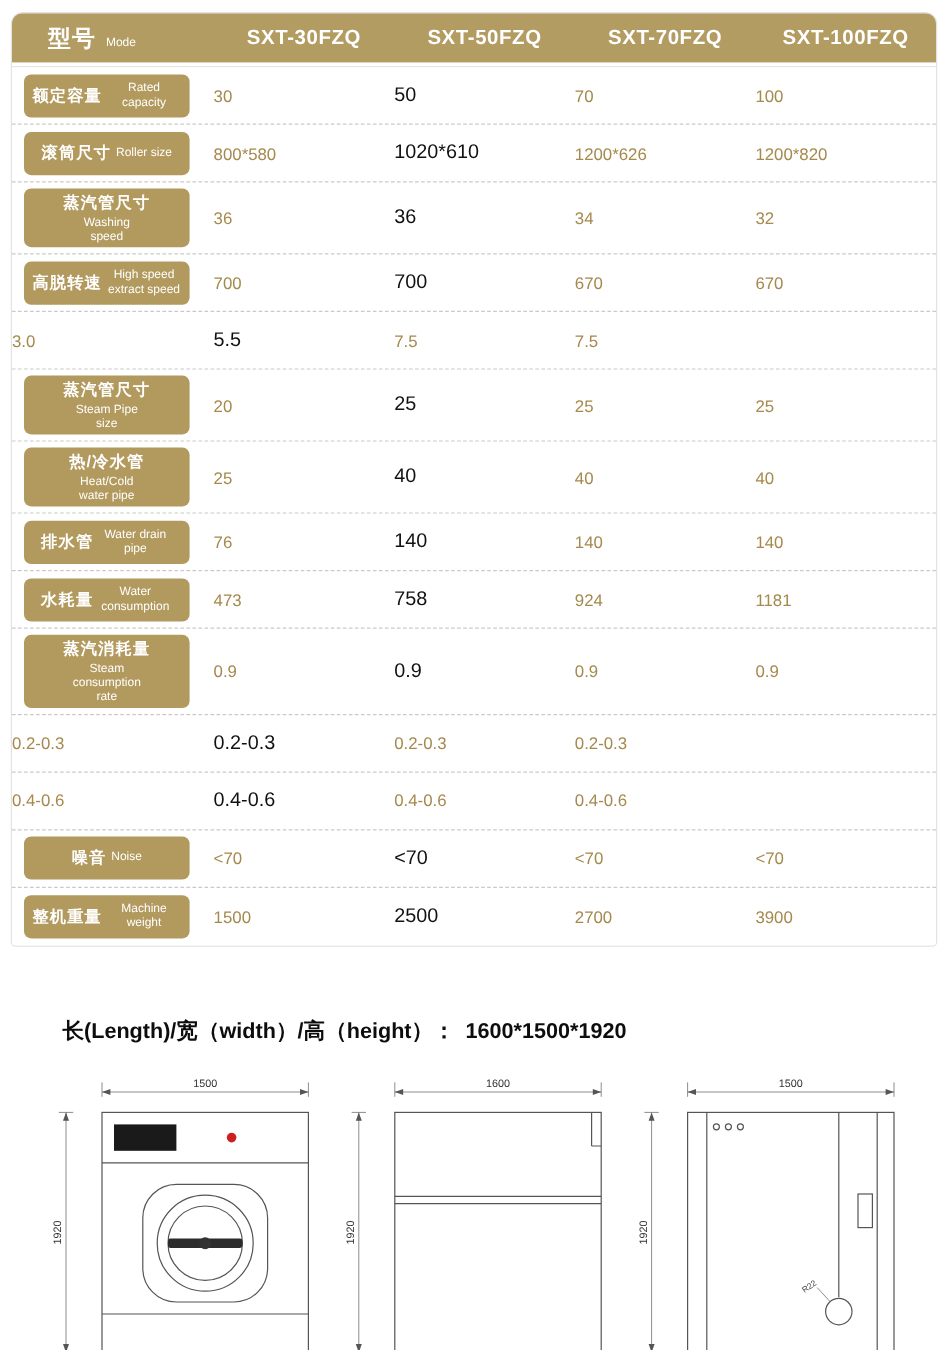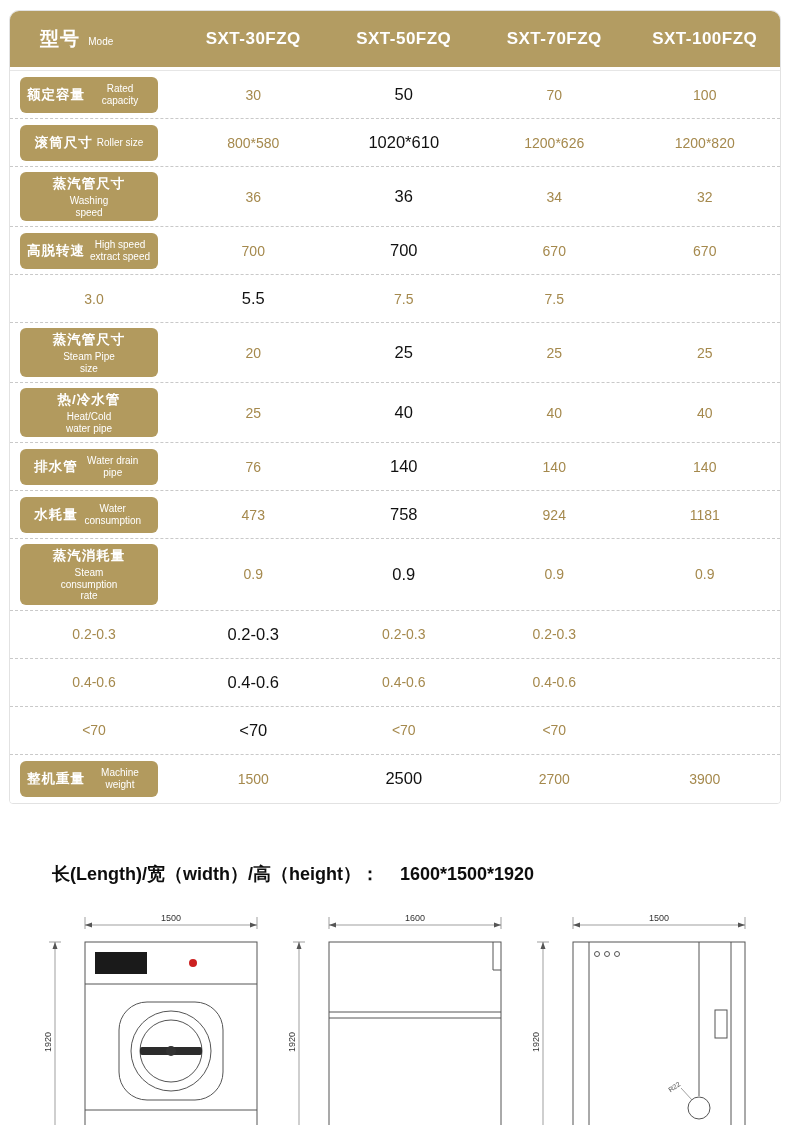--- a/index.html
+++ b/index.html
@@ -2,39 +2,39 @@
 <html><head>
 <meta charset="utf-8">
 <style>
   * { box-sizing: border-box; }
   html,body { margin:0; padding:0; background:#ffffff; }
   body { font-family:"Liberation Sans","DejaVu Sans",sans-serif; color:#222; }
   .page { width:790px; min-height:1125px; margin:0 auto; background:#fff; position:relative; }
 
   
   .card { margin:10px 9px 0 9px; border:1px solid #e2e2e2; border-radius:10px 10px 4px 4px; background:#fff; overflow:hidden; }
-  .header { display:grid; grid-template-columns:168px 1fr 1fr 1fr 1fr; align-items:center; background:#b39c62; color:#fff; height:56px; }
+  .header { display:grid; grid-template-columns:168px 1fr 1fr 1fr 1fr; align-items:center; background:#b39c62; color:#fff; height:41px; }
   .header .model-label { padding-left:30px; font-weight:bold; font-size:19px; letter-spacing:1px; }
   .header .model-label .en { font-size:10px; font-weight:normal; letter-spacing:0; margin-left:2px; }
   .header .model { text-align:center; font-size:17px; font-weight:bold; letter-spacing:0.5px; }
 
   .body { margin-top:3px; border-top:1px solid #e6e6e6; background:#fff; }
   .spec-row { display:grid; grid-template-columns:168px 1fr 1fr 1fr 1fr; align-items:center; min-height:48px; border-bottom:1px dashed #c9c9c9; }
   .spec-row:last-child { border-bottom:none; }
   .label-cell { display:flex; align-items:flex-end; }
   .row-badge { margin:5px 6px 5px 10px; background:#b29a5e; color:#fff; border-radius:6px; min-height:36px; width:138px;
                display:flex; align-items:center; justify-content:center; flex-wrap:wrap; gap:2px 4px; padding:3px 6px; text-align:center; }
   .row-badge .cn { font-size:13.5px; font-weight:bold; letter-spacing:1px; }
   .row-badge .en { font-size:10px; line-height:1.15; max-width:62px; display:inline-block; }
-  .cell { text-align:center; font-size:14px; color:#a5894d; }
+  .cell { font-size:14px; color:#a5894d; }
   .cell.emph { font-size:16.5px; font-weight:normal; color:#111; }
 
   
   .dims-note { margin:58px 0 0 52px; font-size:18px; font-weight:bold; color:#0d0d0d; }
-  .dims-note .value { margin-left:21px; }
+  .dims-note .value { margin-left:9px; }
 
   
   .drawings { display:flex; justify-content:center; gap:28px; margin-top:26px; }
   .drawing svg { display:block; }
   .tech { stroke:#555; stroke-width:1; fill:none; }
   .tech-thin { stroke:#777; stroke-width:0.7; fill:none; }
   .dimtext { font-size:9px; fill:#333; font-family:"Liberation Sans","DejaVu Sans",sans-serif; }
   .anntext { font-size:7px; fill:#444; font-family:"Liberation Sans","DejaVu Sans",sans-serif; }
   .arrow { fill:#555; stroke:none; }
 </style>
@@ -175,20 +175,26 @@
           <div class="cell">0.2-0.3</div>
           <div class="cell">0.2-0.3</div>
         </div>
         <div class="spec-row">
           <div class="cell">0.4-0.6</div>
           <div class="cell emph">0.4-0.6</div>
           <div class="cell">0.4-0.6</div>
           <div class="cell">0.4-0.6</div>
         </div>
         <div class="spec-row">
+          <div class="label-cell">
+            <div class="row-badge">
+              <span class="cn">噪音</span>
+              <span class="en">Noise</span>
+            </div>
+          </div>
           <div class="cell">&lt;70</div>
           <div class="cell emph">&lt;70</div>
           <div class="cell">&lt;70</div>
           <div class="cell">&lt;70</div>
         </div>
         <div class="spec-row">
           <div class="label-cell">
             <div class="row-badge">
               <span class="cn">整机重量</span>
               <span class="en">Machine weight</span>

